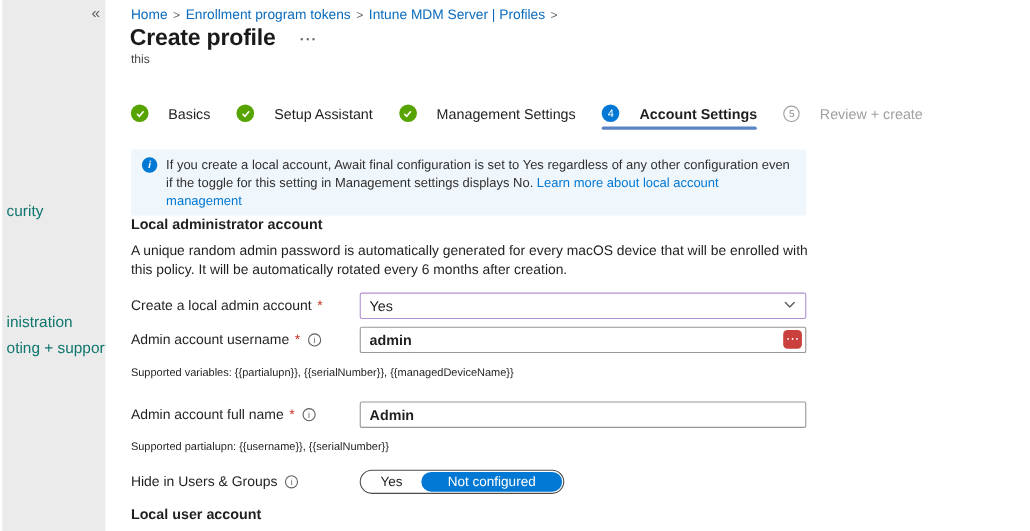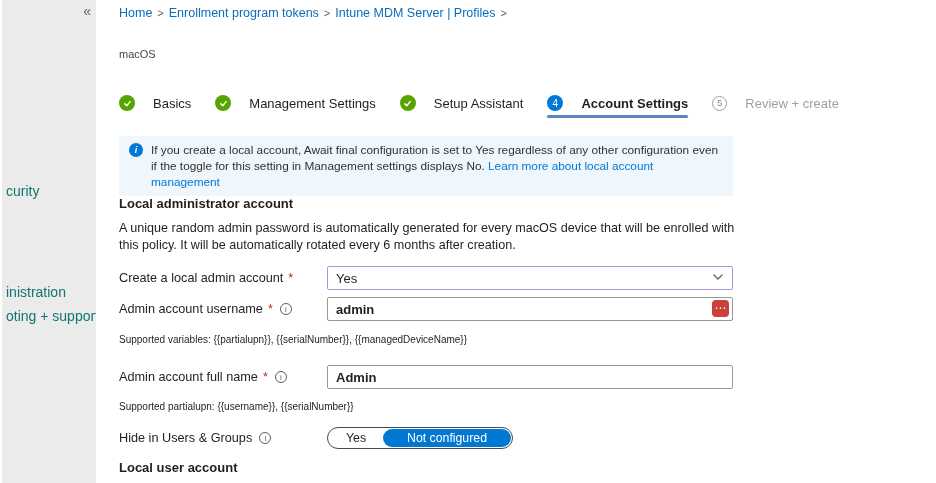--- a/index.html
+++ b/index.html
@@ -78,46 +78,50 @@
   <span class="side-item s1">inistration</span>
   <span class="side-item s2">oting + support</span>
 </aside>
 
 <main class="content">
 
   <nav class="breadcrumb">
     <span class="crumb">Home</span><span class="crumb-sep">&gt;</span><span class="crumb">Enrollment program tokens</span><span class="crumb-sep">&gt;</span><span class="crumb">Intune MDM Server | Profiles</span><span class="crumb-sep">&gt;</span>
   </nav>
 
-  <div class="subtitle">macOS</div>
+  <div class="title-row">
+    <h1 class="page-title">Create profile</h1>
+    <span class="more-dots">···</span>
+  </div>
+  <div class="subtitle">this</div>
 
   <div class="tabs">
     <div class="tab">
       <span class="check-circle">
         <svg width="9" height="9" viewBox="0 0 12 12">
             <path d="M2.5 6.5l2.5 2.5 4.5-5.5" stroke="#fff" stroke-width="2" fill="none" stroke-linecap="round" stroke-linejoin="round"></path>
           </svg>
       </span>
       <span class="tab-label">Basics</span>
     </div>
     <div class="tab">
       <span class="check-circle">
         <svg width="9" height="9" viewBox="0 0 12 12">
             <path d="M2.5 6.5l2.5 2.5 4.5-5.5" stroke="#fff" stroke-width="2" fill="none" stroke-linecap="round" stroke-linejoin="round"></path>
           </svg>
       </span>
-      <span class="tab-label">Management Settings</span>
+      <span class="tab-label">Setup Assistant</span>
     </div>
     <div class="tab">
       <span class="check-circle">
         <svg width="9" height="9" viewBox="0 0 12 12">
             <path d="M2.5 6.5l2.5 2.5 4.5-5.5" stroke="#fff" stroke-width="2" fill="none" stroke-linecap="round" stroke-linejoin="round"></path>
           </svg>
       </span>
-      <span class="tab-label">Setup Assistant</span>
+      <span class="tab-label">Management Settings</span>
     </div>
     <div class="tab active">
       <span class="num-circle">4</span>
       <span class="tab-label">Account Settings</span>
     </div>
     <div class="tab upcoming">
       <span class="num-circle ghost">5</span>
       <span class="tab-label">Review + create</span>
     </div>
   </div>

